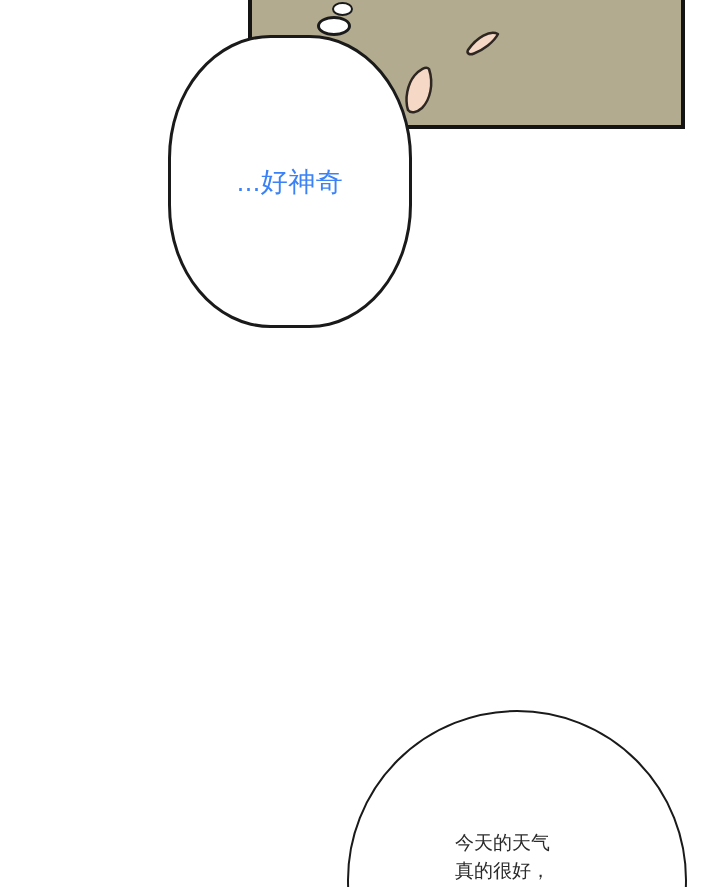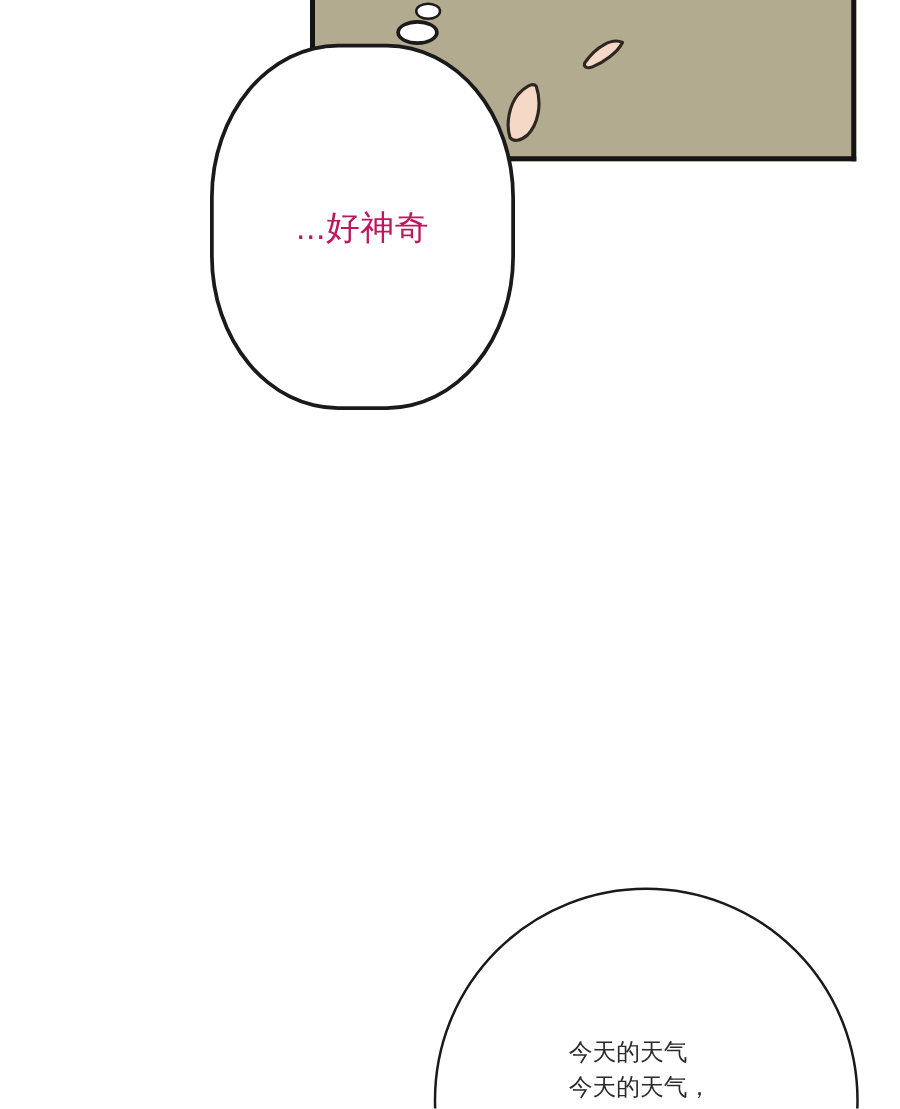--- a/index.html
+++ b/index.html
@@ -53,21 +53,21 @@
     background: #ffffff;
     border: 3.5px solid #1a1a1a;
     border-radius: 42%;
     z-index: 3;
     display: flex;
     align-items: center;
     justify-content: center;
   }
   .thought-bubble-text {
     font-size: 27px;
-    color: #be185d;
+    color: #3b82f6;
     letter-spacing: 0.5px;
     white-space: nowrap;
   }
   
   .thought-dot {
     position: absolute;
     box-sizing: border-box;
     background: #ffffff;
     border: 3px solid #1a1a1a;
     border-radius: 50%;
@@ -125,16 +125,16 @@
 
   <div class="thought-bubble">
     <span class="thought-bubble-text">...好神奇</span>
   </div>
   <div class="thought-dot large"></div>
   <div class="thought-dot small"></div>
 
   <div class="speech-bubble"></div>
   <div class="speech-text">
     <div>今天的天气</div>
-    <div>今天的天气，</div>
+    <div>真的很好，</div>
   </div>
 
 </div>
 
 </body></html>

